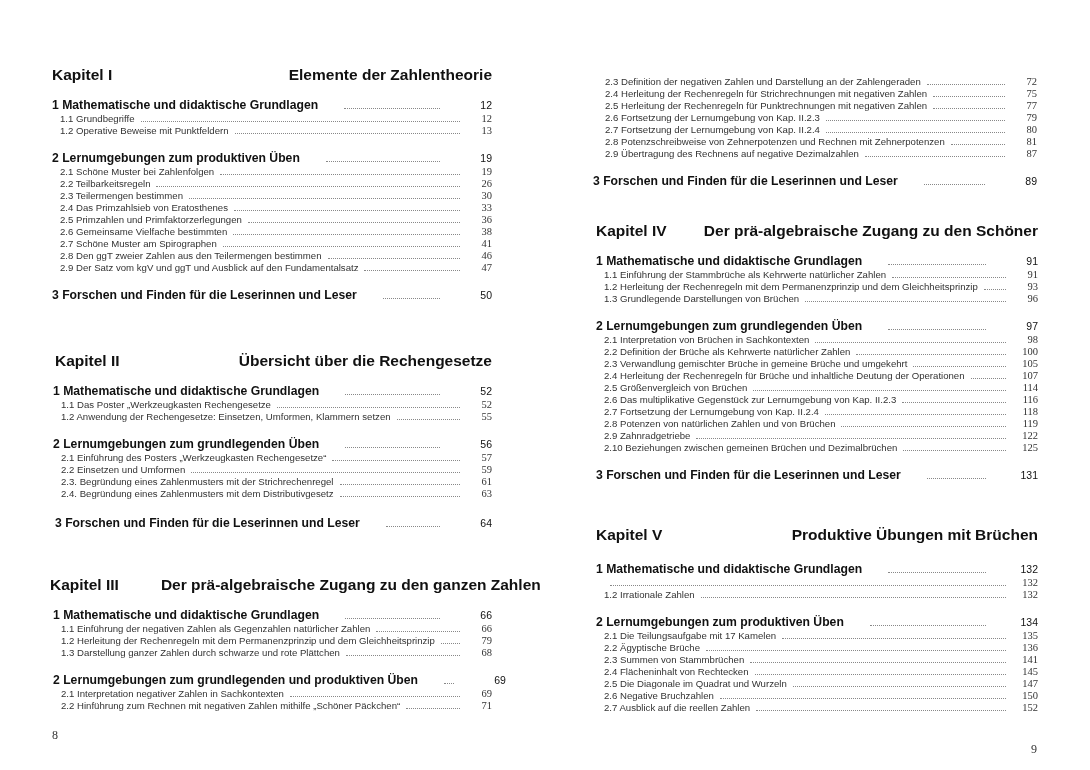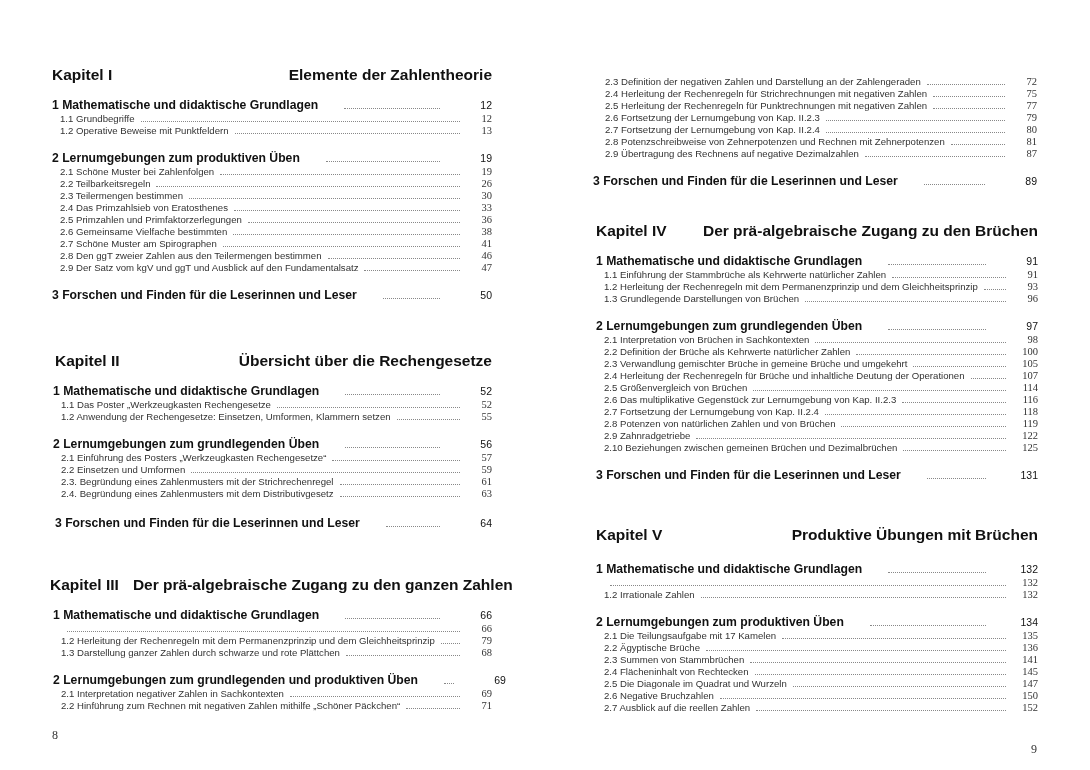--- a/index.html
+++ b/index.html
@@ -5,21 +5,21 @@
   html, body { margin: 0; padding: 0; background: #ffffff; }
   body { width: 1090px; height: 770px; position: relative; overflow: hidden;
          font-family: "Liberation Sans", sans-serif; color: #1a1a1a; }
   .page { position: absolute; top: 0; height: 540px; }
   .page-left { left: 0; width: 545px; }
   .page-right { left: 545px; width: 545px; }
   .chapter { position: absolute; }
   .ch-head { display: flex; justify-content: space-between; align-items: baseline;
              font-weight: bold; font-size: 15.5px; color: #111; margin-bottom: 14px; white-space: nowrap; }
   .ch-head .ch-num { margin-right: 10px; }
-  .ch-head.tight { justify-content: flex-start; }
+  .ch-head.tight { justify-content: flex-start; gap: 28px; }
   .ch-head.tight .ch-num { margin-right: 14px; }
   .section { margin-bottom: 12px; }
   .row { display: flex; align-items: baseline; white-space: nowrap; }
   .row .t { flex: 0 0 auto; }
   .row .dots { flex: 1 1 auto; border-bottom: 1px dotted #888; margin: 0 8px 3px 6px; height: 0; min-width: 10px; }
   .row .p { flex: 0 0 auto; width: 24px; text-align: right; }
   .row.sec { font-weight: bold; font-size: 12.2px; line-height: 15px; color: #111; gap: 20px; }
   .row.sec .p { font-weight: normal; font-size: 10.5px; }
   .row.sub { font-size: 9.6px; line-height: 12px; color: #333; padding-left: 8px; }
   .row.sub .p { font-size: 10.5px; color: #333; font-family: Liberation Serif, serif; }
@@ -176,20 +176,21 @@
       <span class="ch-num">Kapitel III</span>
       <span>Der prä-algebraische Zugang zu den ganzen Zahlen</span>
     </div>
     <div class="section" style="margin-left:3px;">
       <div class="row sec">
           <span class="t">1 Mathematische und didaktische Grundlagen</span>
           <span class="dots"></span>
           <span class="p">66</span>
         </div>
       <div class="row sub">
+          <span class="t">1.1 Einführung der negativen Zahlen als Gegenzahlen natürlicher Zahlen</span>
           <span class="dots"></span>
           <span class="p">66</span>
         </div>
       <div class="row sub">
           <span class="t">1.2 Herleitung der Rechenregeln mit dem Permanenzprinzip und dem Gleichheitsprinzip</span>
           <span class="dots"></span>
           <span class="p">79</span>
         </div>
       <div class="row sub">
           <span class="t">1.3 Darstellung ganzer Zahlen durch schwarze und rote Plättchen</span>
@@ -264,21 +265,21 @@
           <span class="t">3 Forschen und Finden für die Leserinnen und Leser</span>
           <span class="dots"></span>
           <span class="p">89</span>
         </div>
     </div>
   </div>
 
   <div class="chapter" style="left:51px; top:222px; width:442px;">
     <div class="ch-head">
       <span class="ch-num">Kapitel IV</span>
-      <span>Der prä-algebraische Zugang zu den Brüchen</span>
+      <span>Der prä-algebraische Zugang zu den Schöner</span>
     </div>
     <div class="section">
       <div class="row sec">
           <span class="t">1 Mathematische und didaktische Grundlagen</span>
           <span class="dots"></span>
           <span class="p">91</span>
         </div>
       <div class="row sub">
           <span class="t">1.1 Einführung der Stammbrüche als Kehrwerte natürlicher Zahlen</span>
           <span class="dots"></span>

